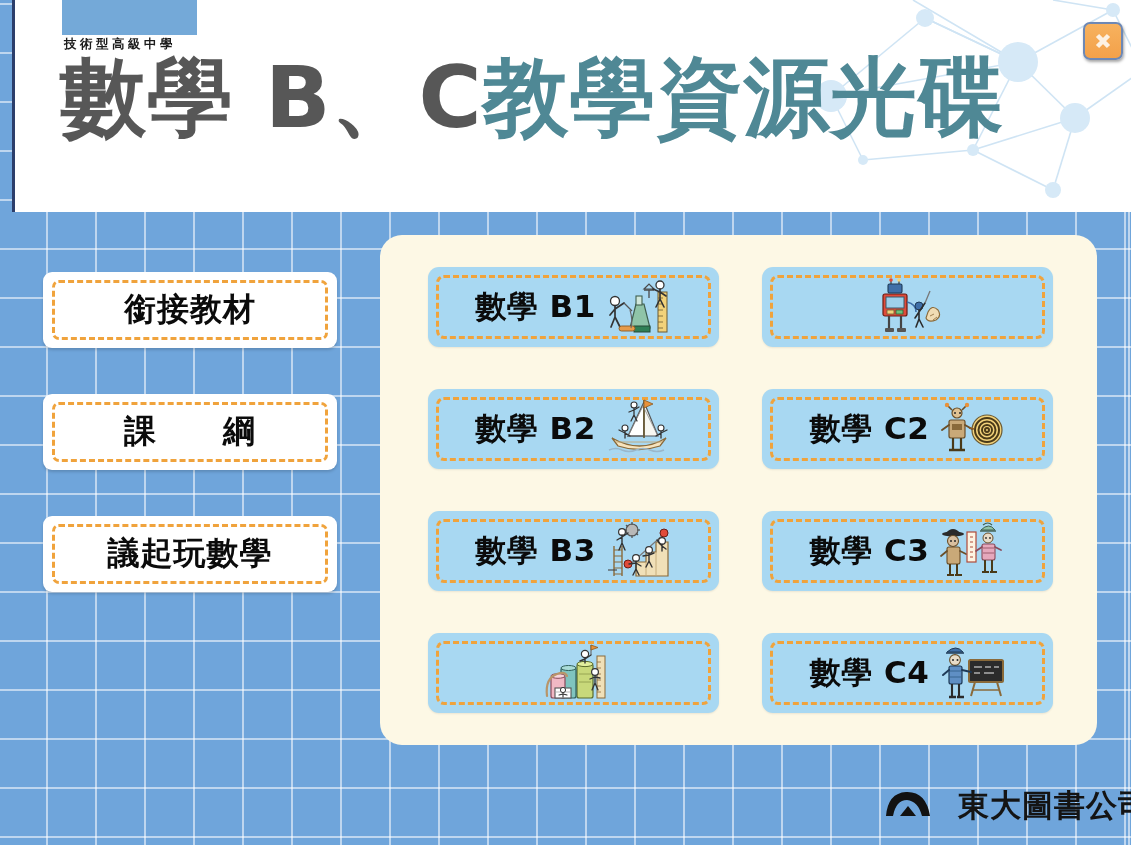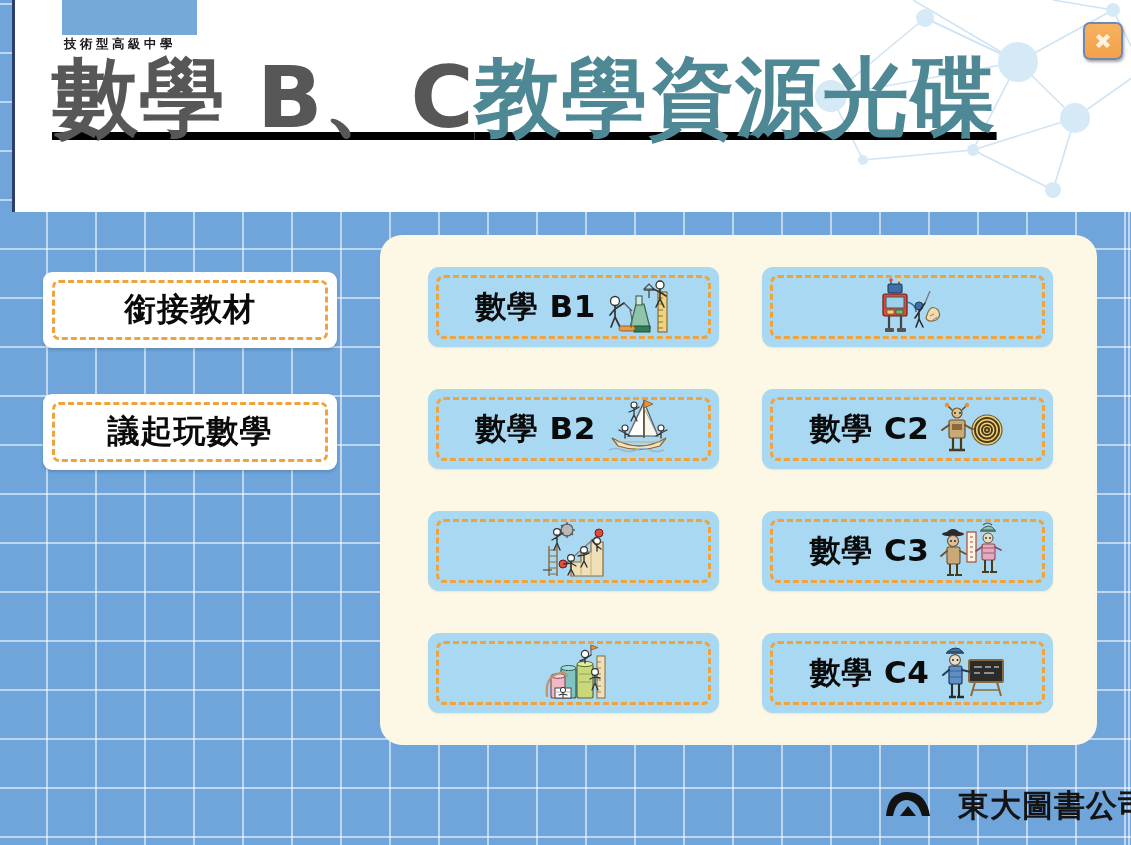--- a/index.html
+++ b/index.html
@@ -76,28 +76,27 @@
     color: #1c1c1c;
     letter-spacing: 3.5px;
     white-space: nowrap;
     line-height: 1;
     padding-left: 2px;
   }
 
   
   #main-title {
     position: absolute;
-    left: 40px;
+    left: 48px;
     top: 54px;
     font-size: 86px;
     line-height: 1.0;
     font-weight: bold;
     white-space: nowrap;
     letter-spacing: 1px;
-    text-decoration: underline;
   }
   #main-title .t-dark { color: #575757; }
   #main-title .t-teal { color: #4f8895; }
 
   
   #close-button {
     position: absolute;
     left: 1071px;
     top: 22px;
     width: 40px;
@@ -293,20 +292,24 @@
     </div>
   </div>
 
   <div id="sidebar">
 
     <div class="side-btn">
       <div class="dash"></div>
       <div class="side-label">銜接教材</div>
     </div>
 
+    <div class="side-btn">
+      <div class="dash"></div>
+      <div class="side-label">課　　綱</div>
+    </div>
 
     <div class="side-btn">
       <div class="dash"></div>
       <div class="side-label">議起玩數學</div>
     </div>
   </div>
 
   <div id="panel">
     <div id="panel-grid">
 
@@ -444,20 +447,21 @@
 
               <path d="M30 30 l5 1" stroke="#8a5a22" stroke-width="1.4"></path>
             </svg>
           </span>
         </div>
       </div>
 
       <div class="course-btn">
         <div class="dash"></div>
         <div class="inner">
+          <span class="c-label">數學 B3</span>
           <span class="c-art">
             <svg viewBox="0 0 66 62" width="66" height="62">
 
               <path d="M30 56 v-14 h10 v-10 h10 v-10 h12 v34 z" fill="#f0e0b8" stroke="#8a6a3a" stroke-width="1.2"></path>
               <path d="M40 42 v14 M50 32 v24" stroke="#c2a877" stroke-width="0.9"></path>
 
               <path d="M8 56 v-30 M16 56 v-30" stroke="#8a6a3a" stroke-width="1.4"></path>
               <g stroke="#8a6a3a" stroke-width="1">
                 <path d="M8 30 h8"></path>
                   <path d="M8 36 h8"></path>

